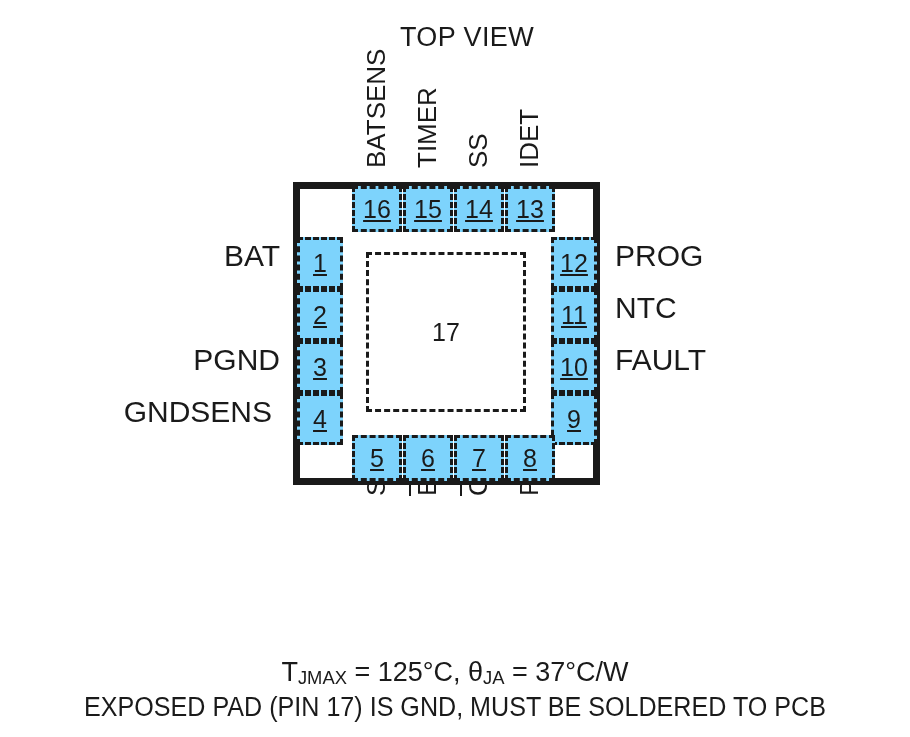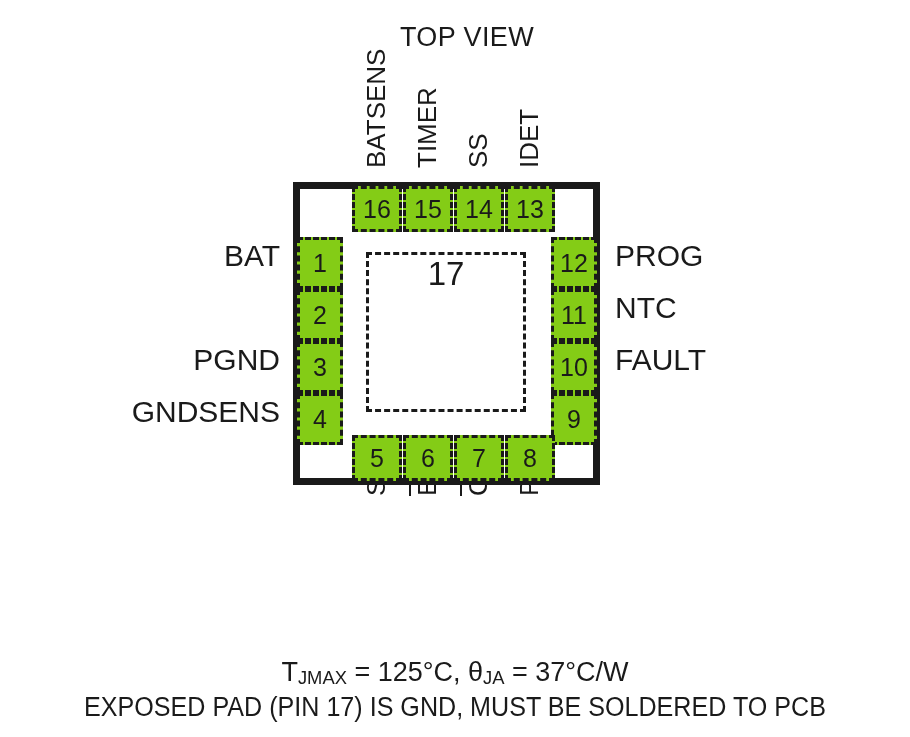--- a/index.html
+++ b/index.html
@@ -23,32 +23,32 @@
   #package-body{
     position:absolute;left:293px;top:182px;width:307px;height:303px;
     border:7px solid #1a1a1a;
     box-sizing:border-box;
     background:#ffffff;
   }
   #exposed-pad{
     position:absolute;left:366px;top:252px;width:160px;height:160px;
     border:3px dashed #1a1a1a;
     box-sizing:border-box;
-    display:flex;align-items:flex-start;justify-content:center;
-    font-size:33px;
+    display:flex;align-items:center;justify-content:center;
+    font-size:25px;
   }
 
   
   .pad{
     position:absolute;
     border:3px dashed #1a1a1a;
     box-sizing:border-box;
-    background:#84cc16;
+    background:#7dd3fc;
     display:flex;align-items:center;justify-content:center;
-    font-size:25px;line-height:1;
+    font-size:25px;line-height:1;text-decoration:underline;
   }
   .pad.h{width:46px;height:52px;}   
   .pad.v{width:50px;height:46px;}   
 
   
   .pinlabel{
     position:absolute;font-size:30px;line-height:1;white-space:nowrap;
   }
   .pinlabel.left{text-align:right;}
   .pinlabel.right{text-align:left;}
@@ -89,21 +89,21 @@
   <div class="rot" style="left:516px;top:168px;">
     <span>IDET</span>
   </div>
 
   <div class="pinlabel left" style="left:40px;top:241px;width:240px;">
     <span>BAT</span>
   </div>
   <div class="pinlabel left" style="left:40px;top:345px;width:240px;">
     <span>PGND</span>
   </div>
-  <div class="pinlabel left" style="left:40px;top:397px;width:240px;">
+  <div class="pinlabel left" style="left:32px;top:397px;width:240px;">
     <span>GNDSENS</span>
   </div>
 
   <div class="pinlabel right" style="left:615px;top:241px;">
     <span>PROG</span>
   </div>
   <div class="pinlabel right" style="left:615px;top:293px;">
     <span>NTC</span>
   </div>
   <div class="pinlabel right" style="left:615px;top:345px;">

